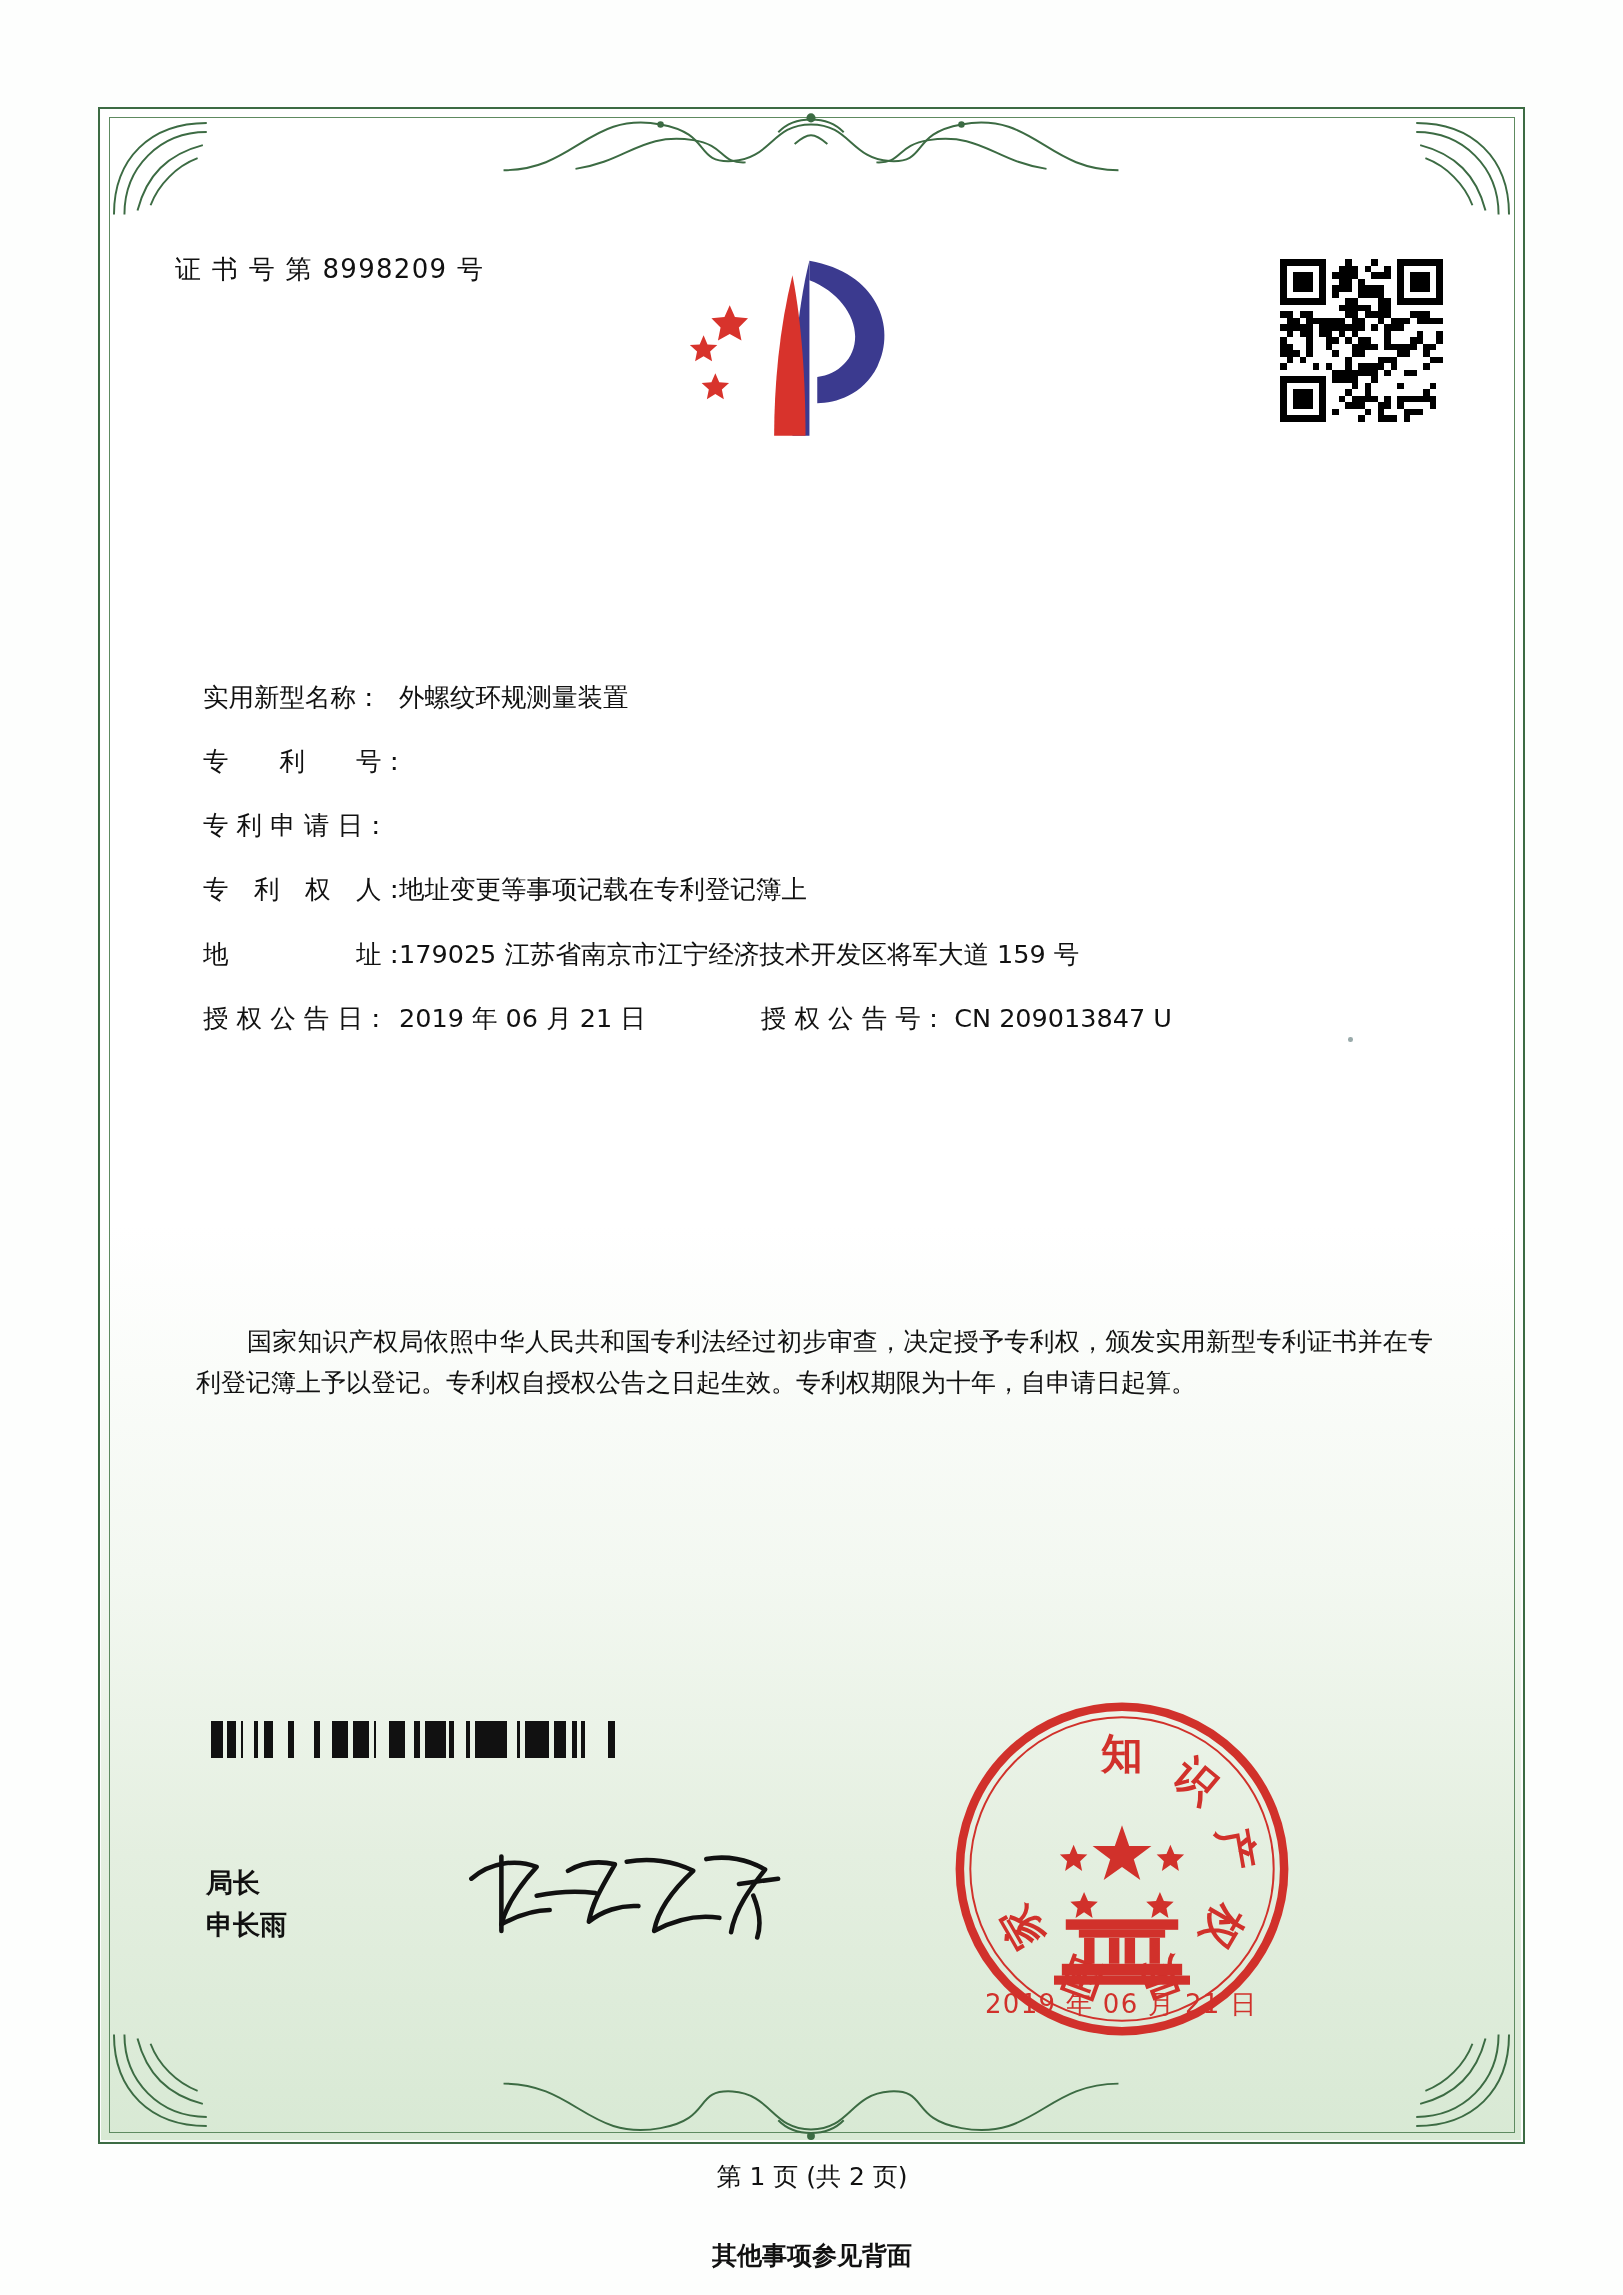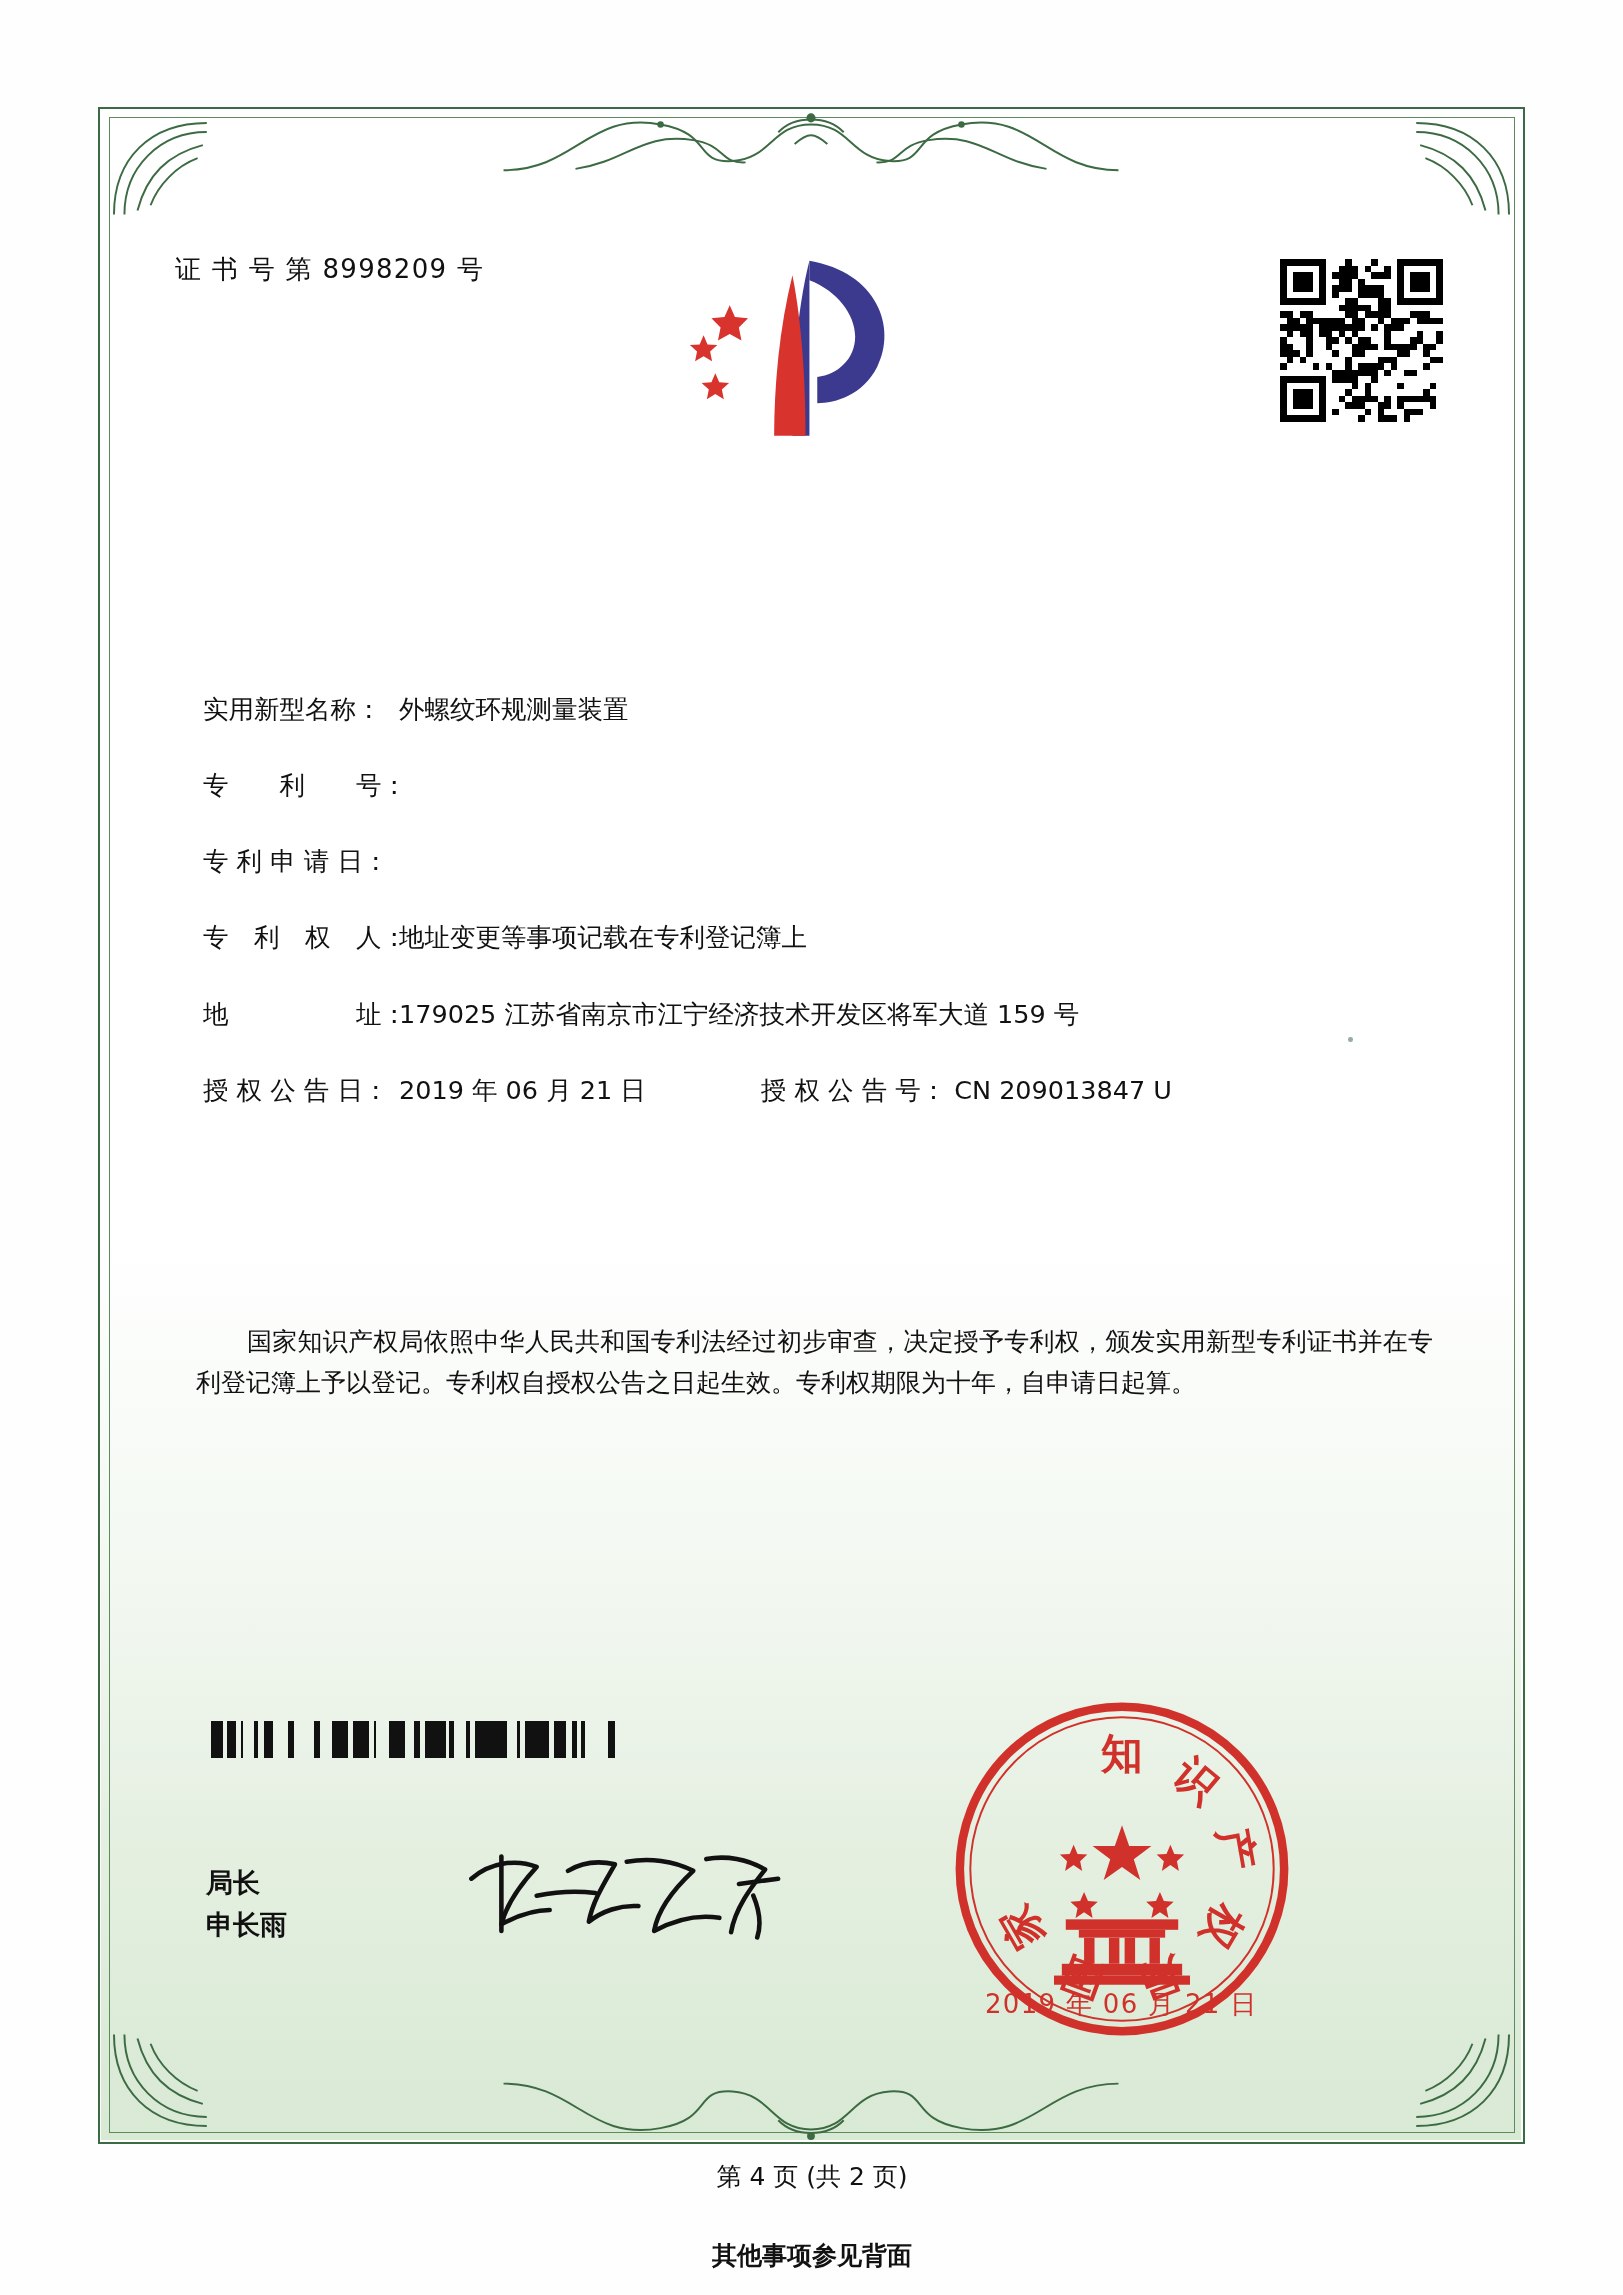--- a/index.html
+++ b/index.html
@@ -140,21 +140,20 @@
     margin-bottom: 31px;
     font-size: 25.5px;
     color: #111;
     line-height: 1.3;
   }
   .field-label {
     width: 196px;
     flex: 0 0 196px;
     letter-spacing: 0px;
     white-space: nowrap;
-    margin-top: 12px;
   }
   .field-value {
     flex: 1;
     white-space: nowrap;
   }
   .field-row.double .field-value { flex: 0 0 auto; }
   .field-label2 {
     margin-left: 115px;
     white-space: nowrap;
   }
@@ -1166,17 +1165,17 @@
           <rect x="-66" y="68" width="132" height="12"></rect>
           <path d="M-58,80 L-58,120 L-42,120 L-42,80 Z M-20,80 L-20,120 L-4,120 L-4,80 Z M4,80 L4,120 L20,120 L20,80 Z M42,80 L42,120 L58,120 L58,80 Z"></path>
           <rect x="-92" y="120" width="184" height="18"></rect>
           <rect x="-104" y="138" width="208" height="14"></rect>
         </g>
       </g>
     </svg>
   </div>
   <div class="seal-date">2019 年 06 月 21 日</div>
 
-  <div class="page-number">第 4 页 (共 2 页)</div>
+  <div class="page-number">第 1 页 (共 2 页)</div>
   <div class="back-note">其他事项参见背面</div>
 
 </div>
 
 
 </body></html>

